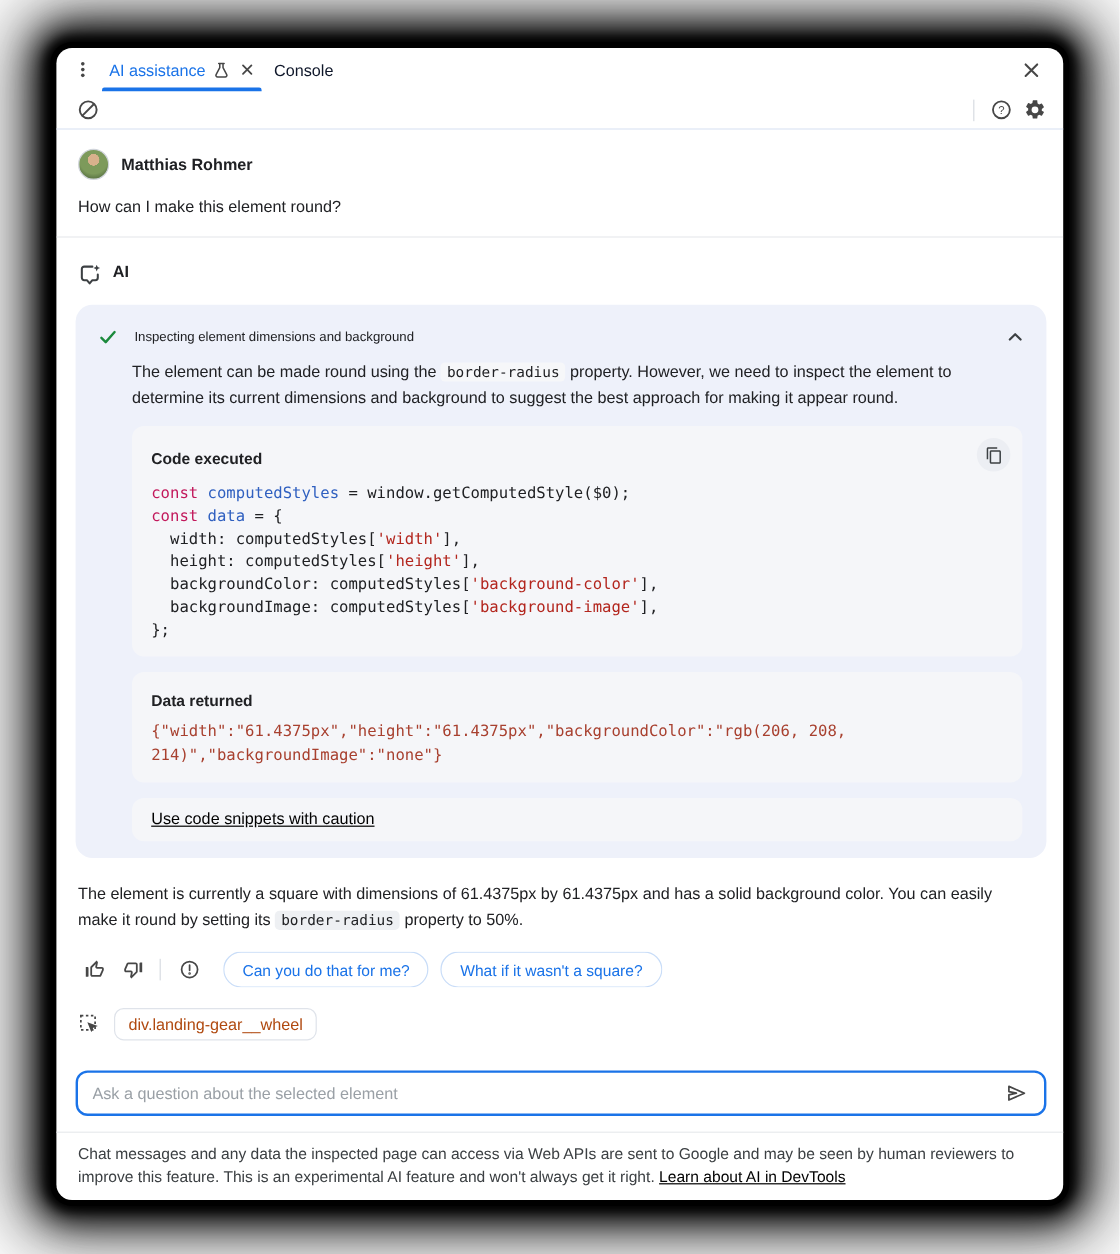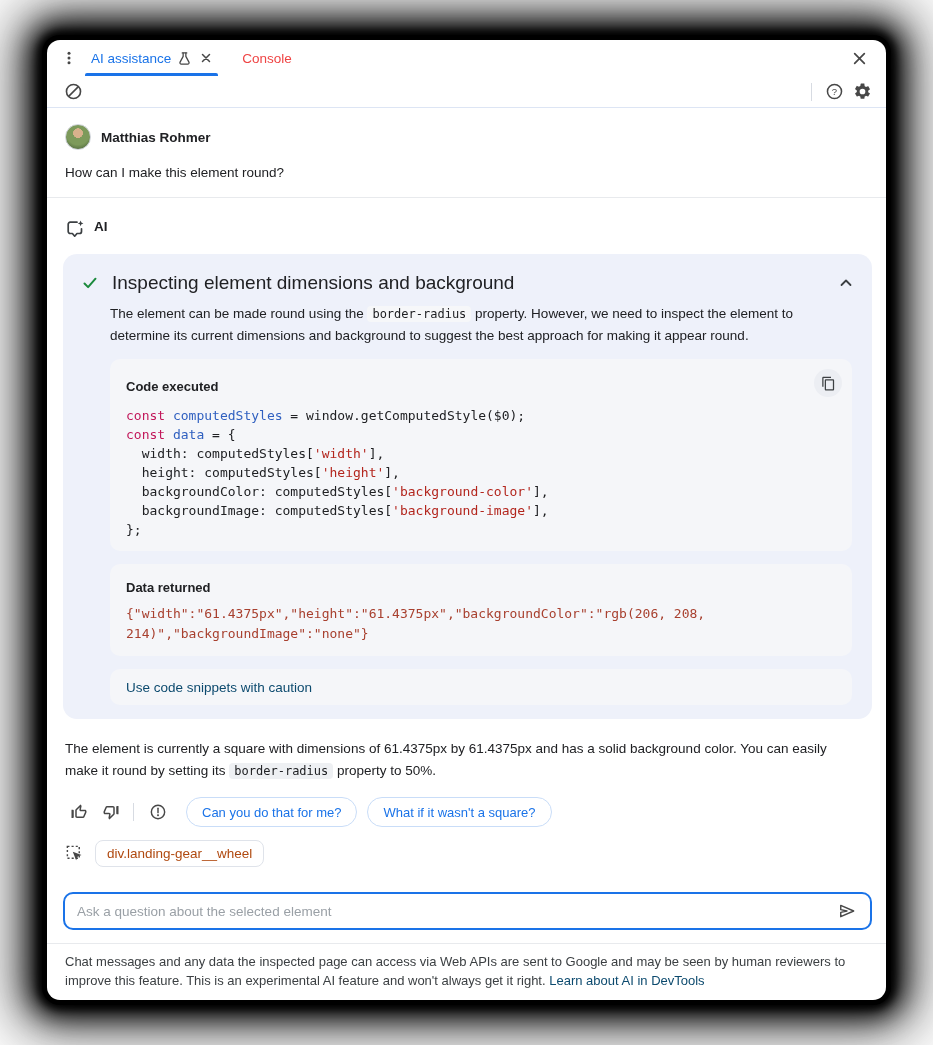--- a/index.html
+++ b/index.html
@@ -16,21 +16,21 @@
                 0 0 74px 42px rgba(0,0,0,.18); }
 
   
   .tabbar { display:flex; align-items:stretch; height:36px; padding:0 12px 0 8px; flex:0 0 auto; }
   .icon-btn { display:flex; align-items:center; justify-content:center; background:none; border:none; cursor:pointer; }
   .kebab { width:28px; }
   .tab { display:flex; align-items:center; gap:6px; padding:0 8px; position:relative; font-size:13.5px; cursor:pointer; }
   .tab.active { color:#1a73e8; }
   .tab.active::after { content:""; position:absolute; left:2px; right:2px; bottom:0; height:3px; background:#1a73e8; border-radius:2px 2px 0 0; }
   .tab .tclose { margin-left:2px; display:flex; align-items:center; }
-  .tab.plain { color:#ef4444; margin-left:14px; }
+  .tab.plain { color:#0f172a; }
   .tabbar-spacer { flex:1; }
   .panel-close { width:30px; }
 
   
   .toolbar { display:flex; align-items:center; height:32px; padding:0 10px 0 12px;
     border-bottom:1px solid #dde5f4; flex:0 0 auto; }
   .toolbar .spacer { flex:1; }
   .tb-divider { width:1px; height:18px; background:#d7dbe2; margin:0 8px; }
   .round-btn { width:28px; height:28px; border-radius:50%; }
 
@@ -42,38 +42,38 @@
     border:1px solid #d0d4da; }
   .user-name { font-size:13.5px; font-weight:700; }
   .user-q { margin:15px 18px 0; font-size:13.5px; }
   .hr { height:1px; background:#e8eaed; margin-top:17px; }
 
   .ai-row { display:flex; align-items:flex-start; gap:9px; margin:21px 18px 0; }
   .ai-label { font-size:13.5px; font-weight:700; }
 
   .card { margin:15px 14px 0 16px; background:#eef1fa; border-radius:14px; padding:14px 16px 14px 16px; }
   .card-head { display:flex; align-items:center; gap:13px; padding:4px 2px 0 2px; cursor:pointer; }
-  .card-title { font-size:19px; flex:1; }
+  .card-title { font-size:11px; flex:1; }
   .card-body { margin-left:31px; margin-right:4px; }
   .card-par { margin-top:9px; font-size:13.5px; line-height:21px; }
   .inline-code { font-family:"DejaVu Sans Mono","Liberation Mono",monospace; font-size:12px;
     background:#f6f7f9; border-radius:4px; padding:1px 5px; }
   .answer .inline-code { background:#eef0f3; }
 
   .block { background:#f5f6f9; border-radius:10px; padding:12px 16px; margin-top:13px; }
   .block-head { display:flex; align-items:center; }
   .block-title { font-size:13px; font-weight:700; flex:1; padding-top:4px; }
   .copy-btn { width:28px; height:28px; border-radius:50%; background:#eceef3; margin:-2px -6px 0 0; }
   pre.code { font-family:"DejaVu Sans Mono","Liberation Mono",monospace; font-size:13px;
     line-height:19px; margin-top:9px; white-space:pre; }
   .tok-kw { color:#c2185b; } .tok-var { color:#3060c0; } .tok-str { color:#b3261e; } .tok-pl { color:#202124; }
   .json-out { font-family:"DejaVu Sans Mono","Liberation Mono",monospace; font-size:13px; line-height:20px;
     margin-top:9px; color:#a8402f; white-space:pre-wrap; word-break:break-word; }
   .caution { padding:9px 16px; }
-  a.link { color:#0c4a6e; font-size:13.5px; cursor:pointer; }
+  a.link { color:#000000; text-decoration:underline; font-size:13.5px; cursor:pointer; }
 
   .answer { margin:19px 26px 0 18px; font-size:13.5px; line-height:22px; }
 
   .actions { display:flex; align-items:center; margin:15px 0 0 18px; overflow:hidden; }
   .fb { display:flex; align-items:center; gap:4px; flex:0 0 auto; }
   .fb-divider { width:1px; height:18px; background:#d7dbe2; margin:0 6px 0 4px; }
   .chips { display:flex; gap:10px; margin-left:14px; overflow:hidden; flex-wrap:nowrap; }
   .chip { flex:0 0 auto; border:1px solid #c9ddf8; background:#fff; color:#1a73e8;
     border-radius:16px; height:30px; padding:0 15px; font-size:13px; display:flex; align-items:center;
     white-space:nowrap; cursor:pointer; }

